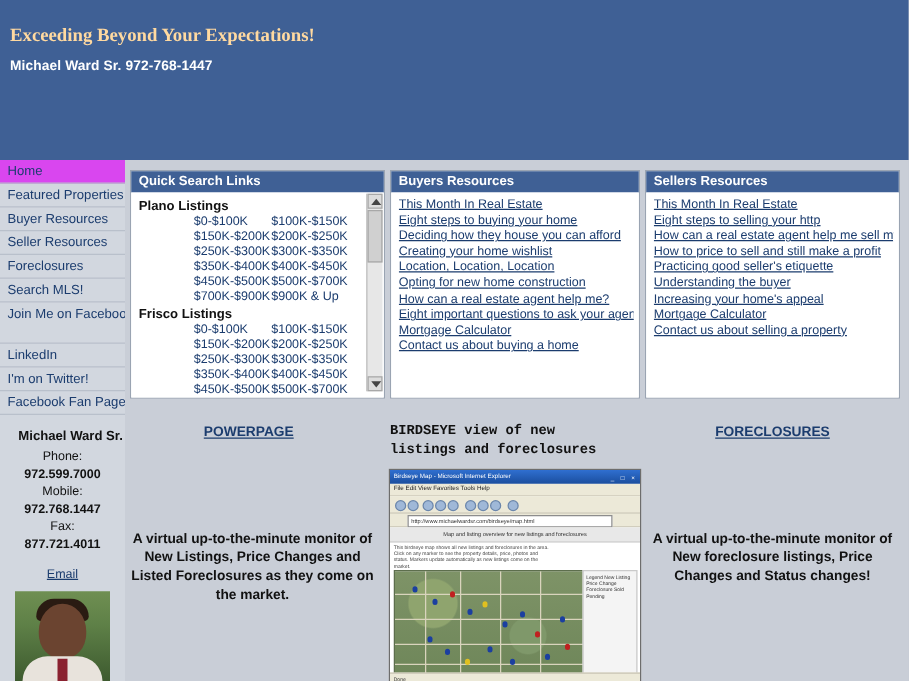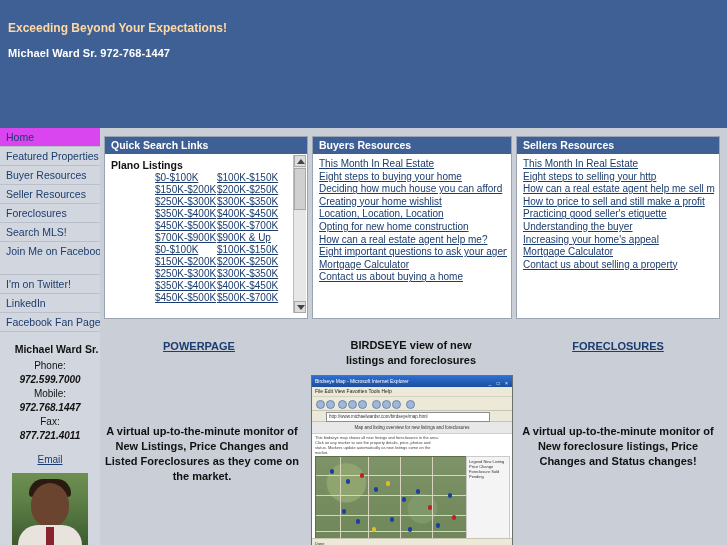--- a/index.html
+++ b/index.html
@@ -36,22 +36,23 @@
     color: #ffffff;
     font-size: 11px;
     font-weight: bold;
     letter-spacing: 0.1px;
     margin-top: 40px;
   }
   .header-tag {
     position: absolute;
     left: 8px; top: 21px;
     color: #ffd9a0;
-    font-size: 12px;
-    font-weight: bold;
+    font-size: 15px;
+    font-weight: bold;
+    font-family: Liberation Serif, serif;
   }
 
   
   .sidebar {
     position: absolute;
     left: 0; top: 128px;
     width: 100px;
     height: 417px;
     background: #d2d7df;
   }
@@ -83,21 +84,21 @@
     color: #111;
     line-height: 14px;
   }
   .agent-block .agent-name {
     font-weight: bold;
     font-size: 10.5px;
     padding-bottom: 3px;
     margin-left: 13px;
   }
   .agent-block .lbl { color: #111; }
-  .agent-block .num { font-weight: bold; font-style: italic; }
+  .agent-block .num { font-weight: bold; }
   .agent-email {
     margin-top: 10px;
     text-align: center;
   }
   .agent-email a {
     color: #1b3c6e;
     font-size: 10px;
     text-decoration: underline;
   }
   .agent-photo {
@@ -171,21 +172,20 @@
     margin: 1px 0 1px 0;
   }
   .price-grid {
     display: grid;
     grid-template-columns: 62px 70px;
     row-gap: 0px;
   }
   .price-grid a {
     font-size: 10px;
     color: #1b3c6e;
-    text-decoration: underline;
     line-height: 12px;
     white-space: nowrap;
     padding-left: 44px;
   }
   .res-list a {
     display: block;
     font-size: 10px;
     color: #1b3c6e;
     text-decoration: underline;
     line-height: 12.6px;
@@ -240,25 +240,25 @@
     text-decoration: underline;
     cursor: pointer;
   }
   #link-powerpage { left: 104px; width: 190px; }
   #link-foreclosures { left: 520px; width: 196px; }
 
   .center-caption {
     position: absolute;
     left: 312px; top: 338px;
     width: 198px;
-    text-align: center;
     font-size: 11px;
     font-weight: bold;
     color: #111;
     line-height: 15px;
+    font-family: Liberation Mono, monospace;
   }
   .center-caption .bird { font-weight: bold; }
 
   .feature-desc {
     position: absolute;
     top: 424px;
     text-align: center;
     font-size: 11px;
     font-weight: bold;
     color: #111;
@@ -416,22 +416,22 @@
   </div>
 
   <div class="sidebar">
     <a class="nav-item first">Home</a>
     <a class="nav-item">Featured Properties</a>
     <a class="nav-item">Buyer Resources</a>
     <a class="nav-item">Seller Resources</a>
     <a class="nav-item">Foreclosures</a>
     <a class="nav-item">Search MLS!</a>
     <a class="nav-item tall">Join Me on Facebook!</a>
+    <a class="nav-item">LinkedIn</a>
     <a class="nav-item">I'm on Twitter!</a>
-    <a class="nav-item">LinkedIn</a>
     <a class="nav-item">Facebook Fan Page!</a>
 
     <div class="agent-block">
       <div class="agent-name">Michael Ward Sr.</div>
       <div class="lbl">Phone:</div>
       <div class="num">972.599.7000</div>
       <div class="lbl">Mobile:</div>
       <div class="num">972.768.1447</div>
       <div class="lbl">Fax:</div>
       <div class="num">877.721.4011</div>
@@ -462,20 +462,21 @@
         <a>$250K-$300K</a>
         <a>$300K-$350K</a>
         <a>$350K-$400K</a>
         <a>$400K-$450K</a>
         <a>$450K-$500K</a>
         <a>$500K-$700K</a>
         <a>$700K-$900K</a>
         <a>$900K &amp; Up</a>
       </div>
 
+      <div class="city-head">Frisco Listings</div>
       <div class="price-grid">
         <a>$0-$100K</a>
         <a>$100K-$150K</a>
         <a>$150K-$200K</a>
         <a>$200K-$250K</a>
         <a>$250K-$300K</a>
         <a>$300K-$350K</a>
         <a>$350K-$400K</a>
         <a>$400K-$450K</a>
         <a>$450K-$500K</a>
@@ -493,21 +494,21 @@
           </div>
       </div>
     </div>
   </div>
 
   <div class="panel" id="panel-buyers">
     <div class="panel-title">Buyers Resources</div>
     <div class="panel-body res-list">
       <a>This Month In Real Estate</a>
       <a>Eight steps to buying your home</a>
-      <a>Deciding how much house you can afford</a>
+      <a>Deciding how they house you can afford</a>
       <a>Creating your home wishlist</a>
       <a>Location, Location, Location</a>
       <a>Opting for new home construction</a>
       <a>How can a real estate agent help me?</a>
       <a>Eight important questions to ask your agent</a>
       <a>Mortgage Calculator</a>
       <a>Contact us about buying a home</a>
     </div>
   </div>
 

